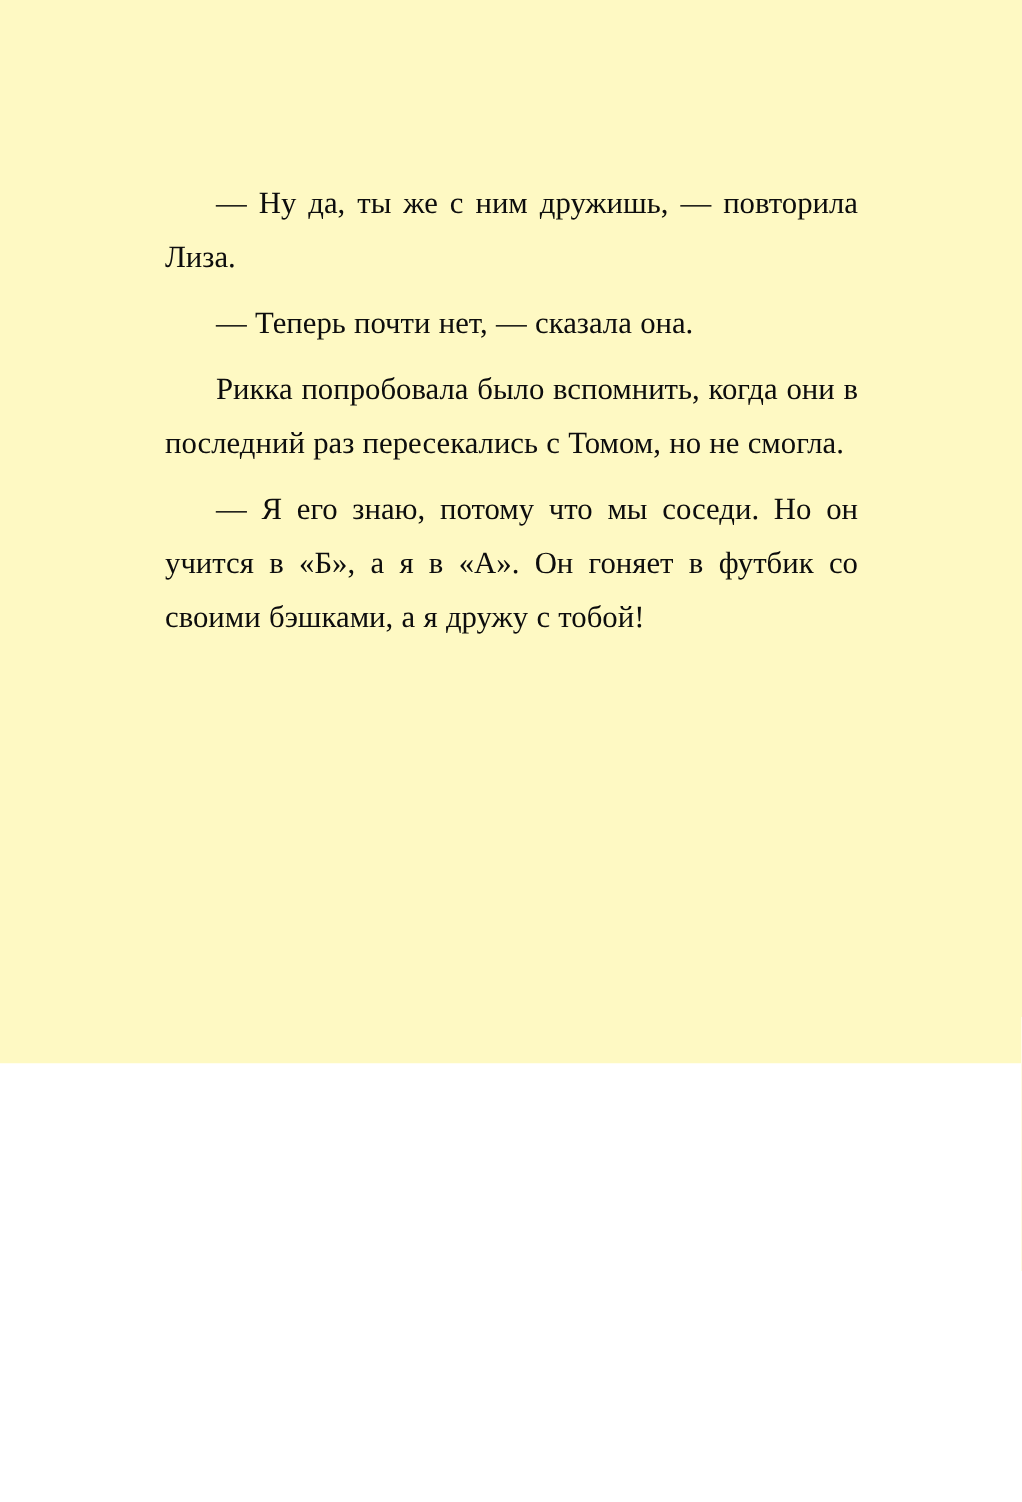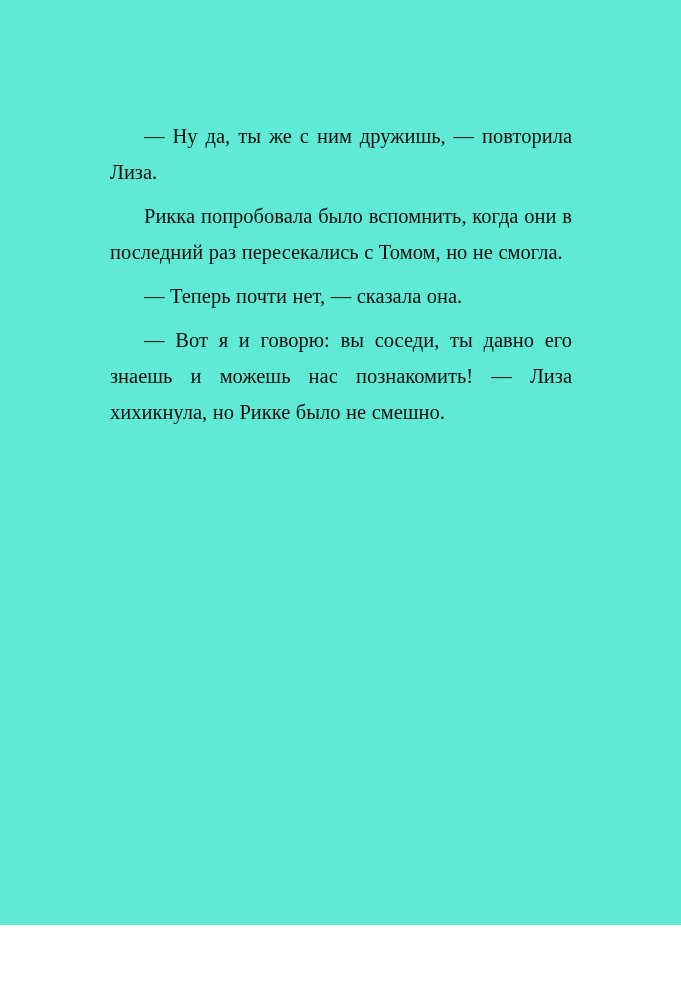--- a/index.html
+++ b/index.html
@@ -3,22 +3,22 @@
 <meta charset="utf-8">
 <style>
   html, body {
     margin: 0;
     padding: 0;
     background: #ffffff;
   }
   .page {
     position: relative;
     width: 681px;
-    height: 925px;
-    background: #5eead4;
+    height: 709px;
+    background: #fef9c3;
     margin: 0 auto;
     overflow: hidden;
     box-sizing: border-box;
   }
   .text-block {
     position: absolute;
     left: 110px;
     top: 118px;
     width: 462px;
   }
@@ -48,20 +48,20 @@
     color: #0d0d0d;
   }
 </style>
 </head>
 <body>
 
 <div class="page">
 
   <div class="text-block">
     <p class="para">— Ну да, ты же с ним дружишь, — повто­рила Лиза.</p>
+    <p class="para">— Теперь почти нет, — сказала она.</p>
     <p class="para">Рикка попробовала было вспомнить, когда они в последний раз пересекались с Томом, но не смогла.</p>
-    <p class="para">— Теперь почти нет, — сказала она.</p>
-    <p class="para">— Вот я и говорю: вы соседи, ты давно его знаешь и можешь нас познакомить! — Лиза хихикнула, но Рикке было не смешно.</p>
+    <p class="para">— Я его знаю, потому что мы соседи. Но он учится в «Б», а я в «А». Он гоняет в футбик со своими бэшками, а я дружу с тобой!</p>
   </div>
 
   <div class="page-number">5</div>
 
 </div>
 
 </body></html>

